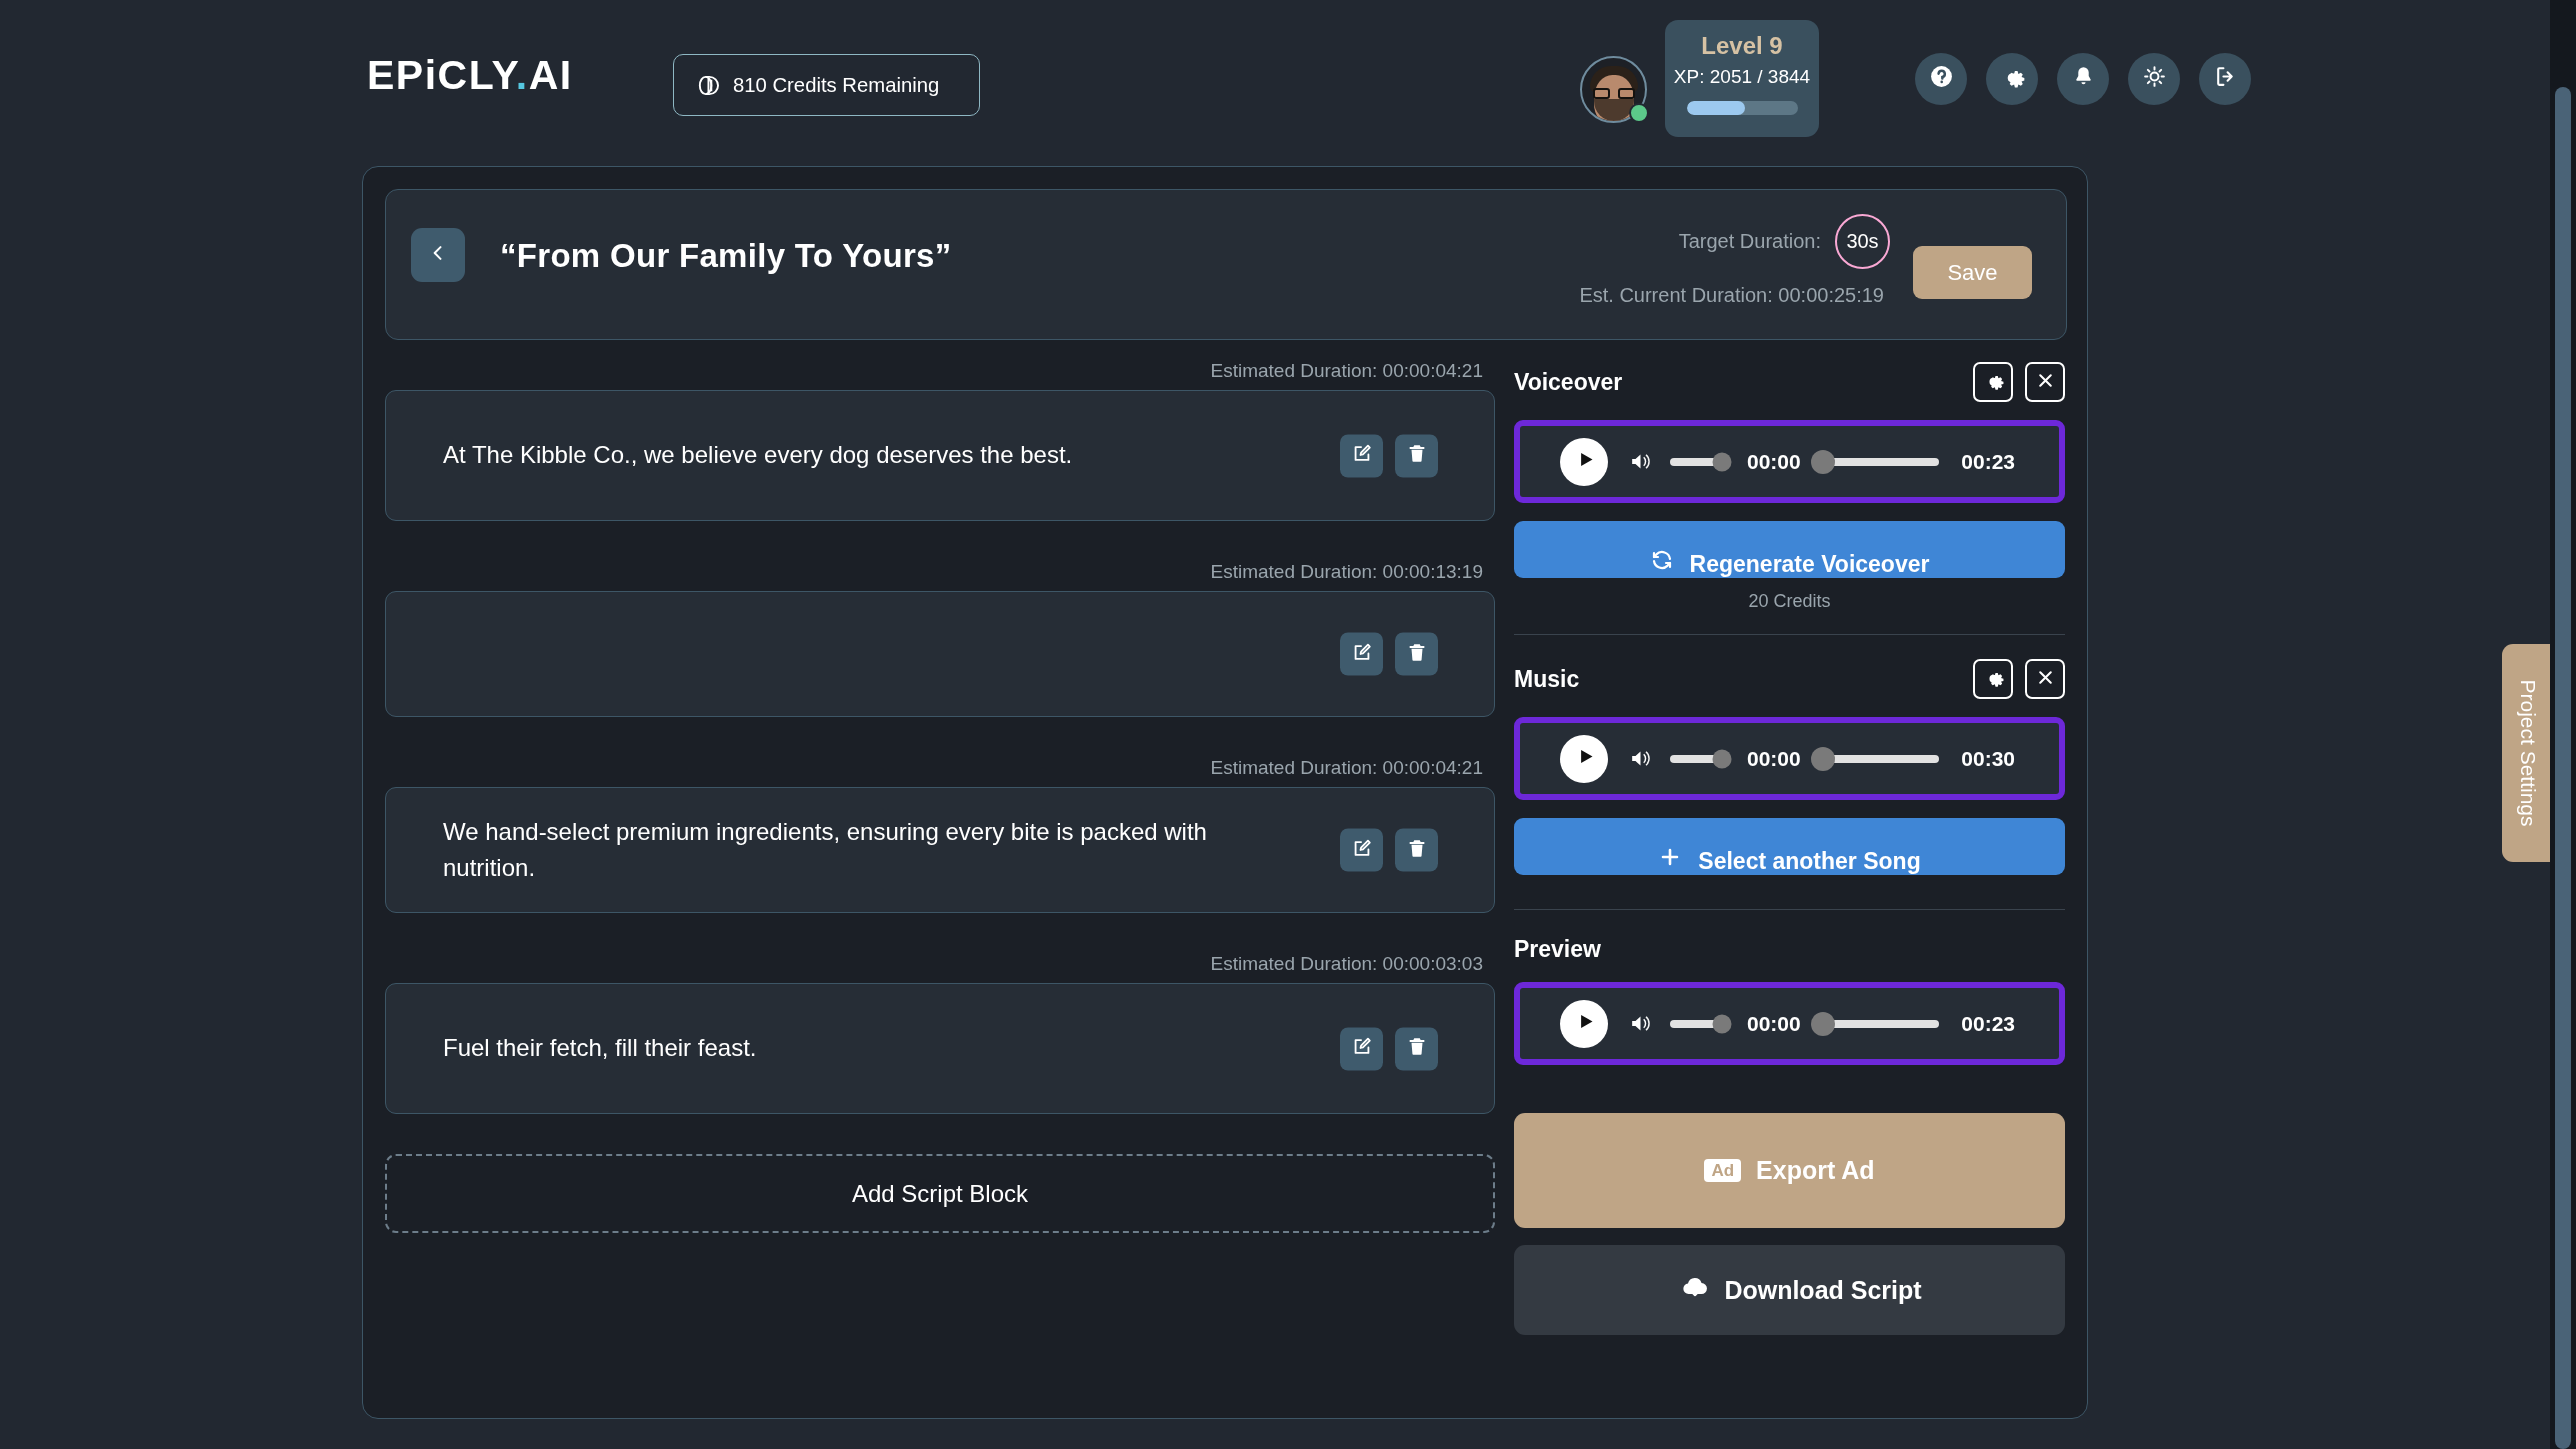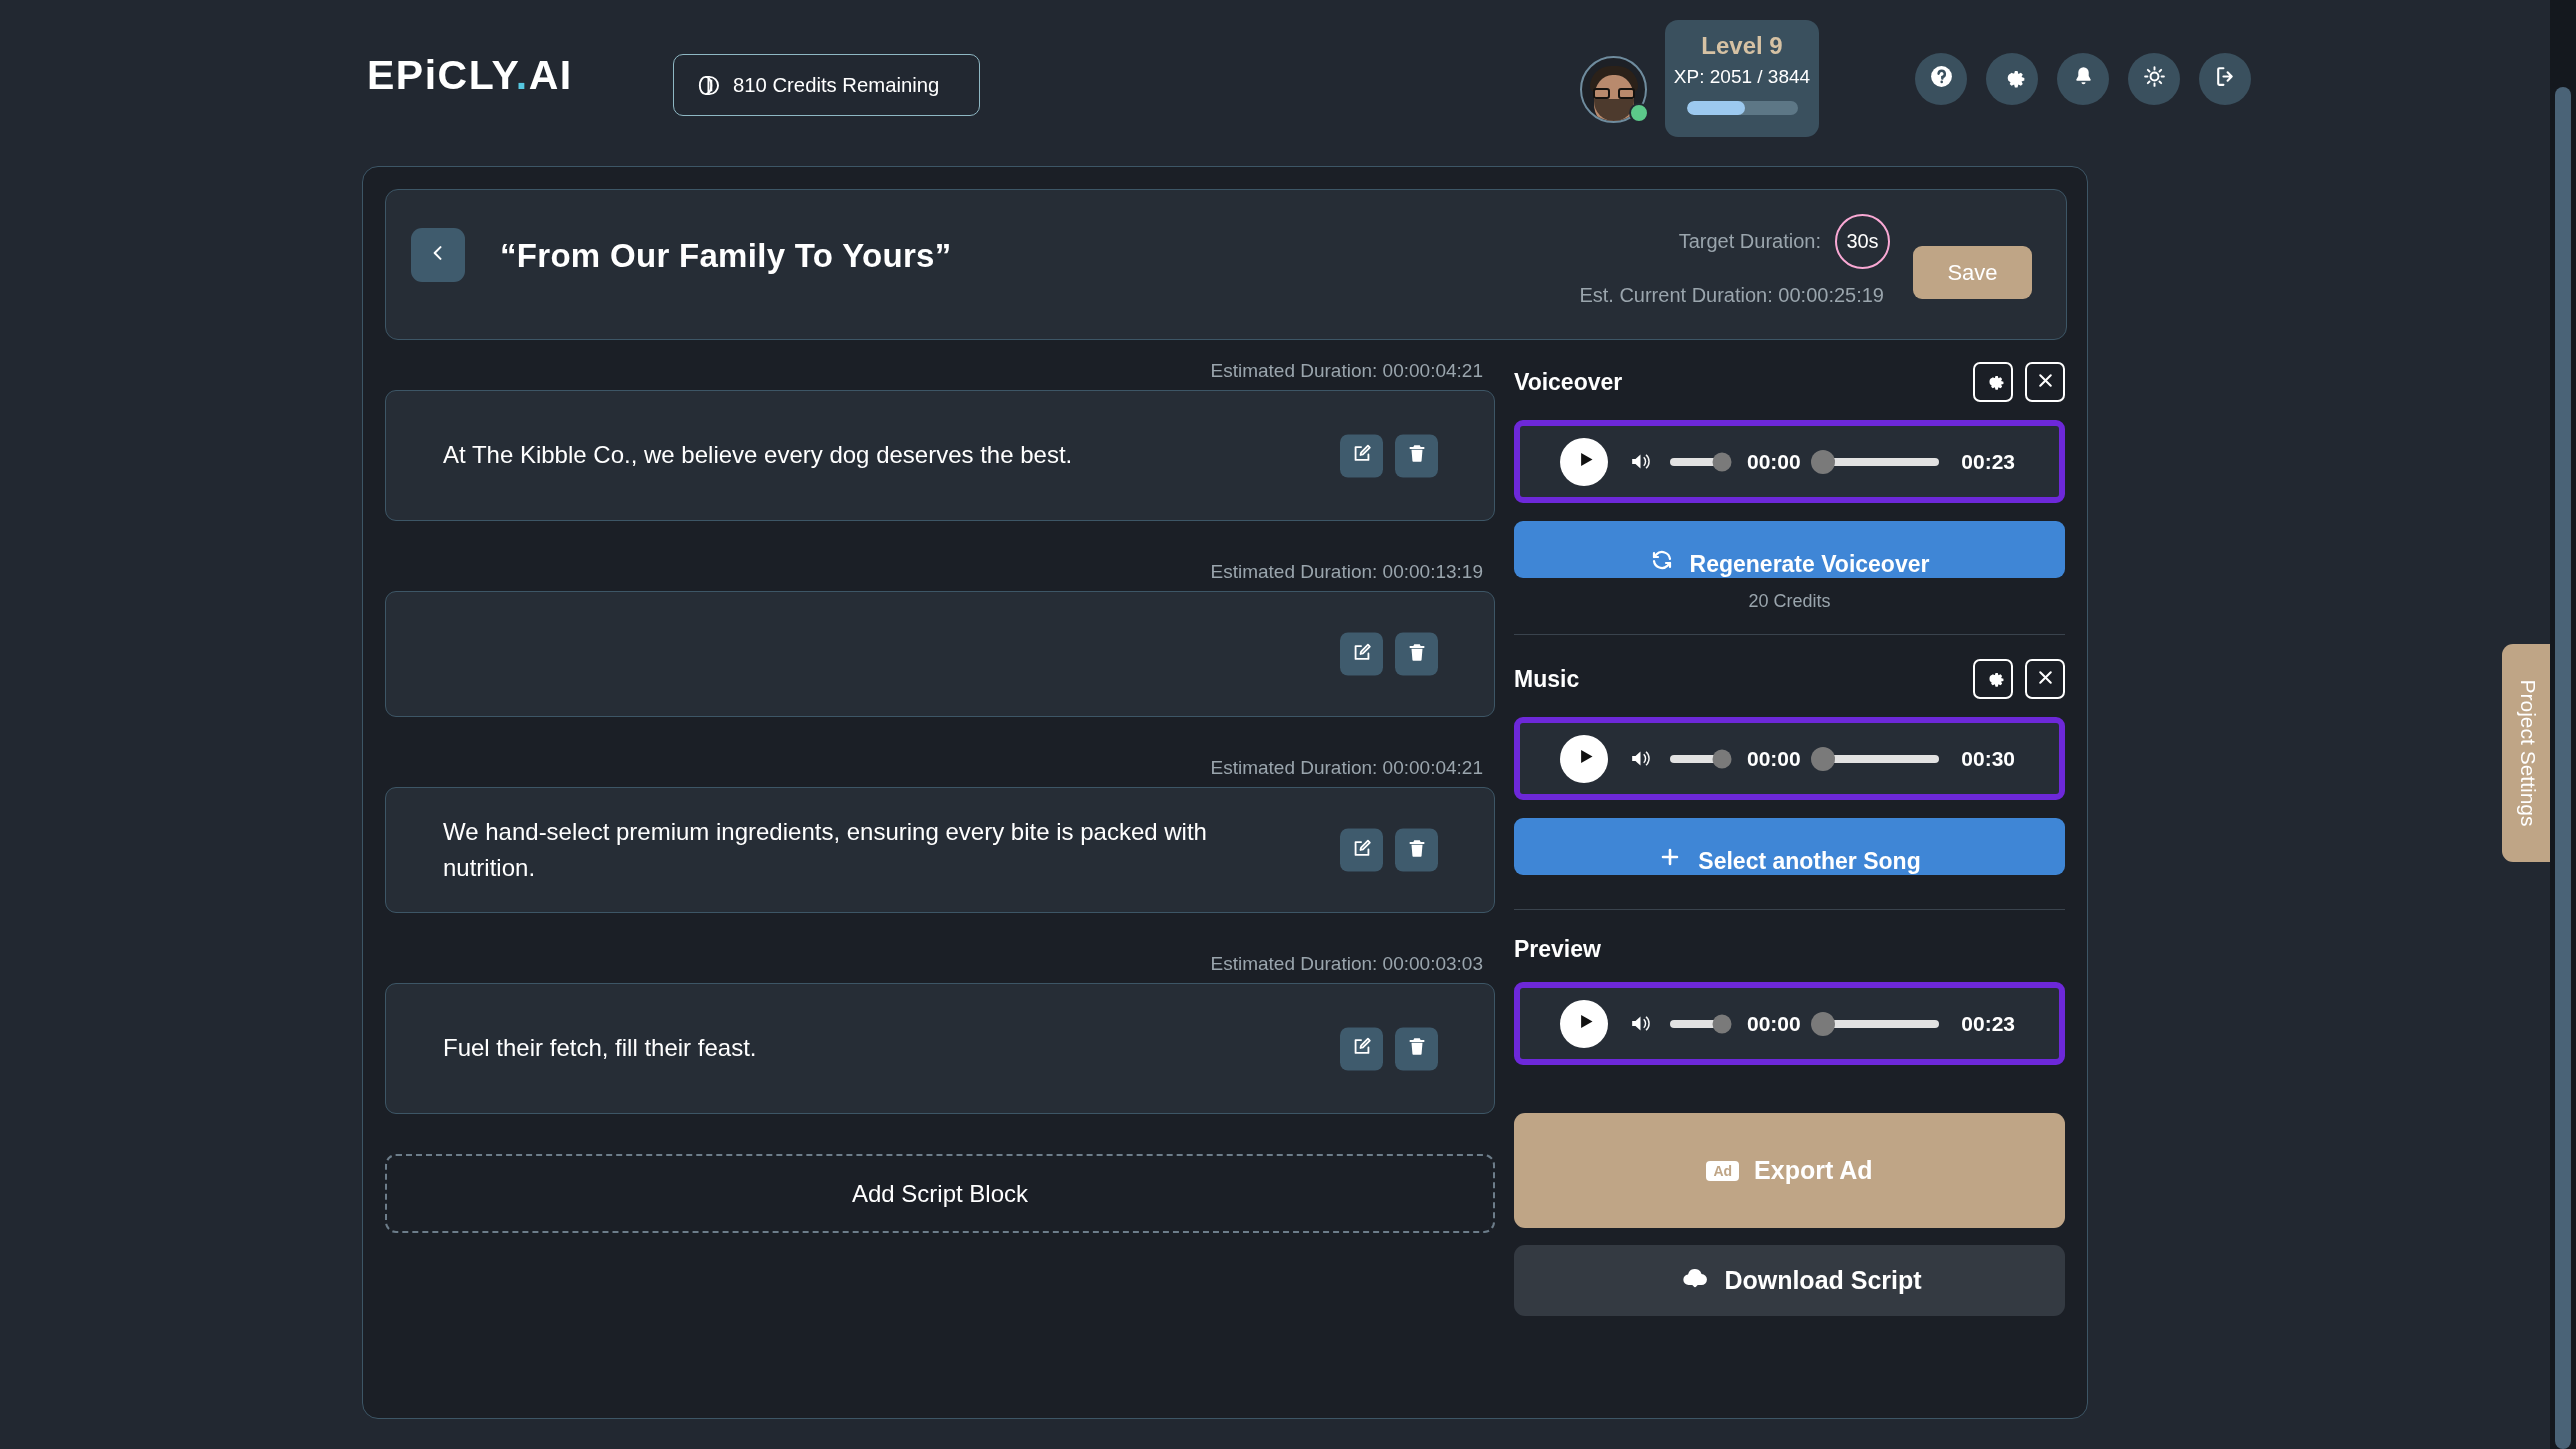--- a/index.html
+++ b/index.html
@@ -213,25 +213,25 @@
   .credits-note { text-align: center; color: #9aa5ad; font-size: 18px; margin-top: 13px; }
   .divider { height: 1px; background: #3a434d; margin: 22px 0 0 0; }
 
   .export-btn {
     height: 115px; border-radius: 11px; background: #bfa586; color: #ffffff;
     display: flex; align-items: center; justify-content: center; gap: 15px;
     font-size: 25px; font-weight: 700; border: none; width: 100%;
     font-family: "Liberation Sans", sans-serif; cursor: pointer;
   }
   .ad-badge {
-    background: #ffffff; color: #bfa586; font-size: 14px; font-weight: 700;
+    background: #ffffff; color: #bfa586; font-size: 17px; font-weight: 700;
     border-radius: 4px; padding: 3px 7px; line-height: 1;
   }
   .dl-btn {
-    height: 71px; border-radius: 11px; background: #343a42; color: #ffffff;
+    height: 90px; border-radius: 11px; background: #343a42; color: #ffffff;
     display: flex; align-items: center; justify-content: center; gap: 15px;
     font-size: 25px; font-weight: 700; margin-top: 17px; border: none; width: 100%;
     font-family: "Liberation Sans", sans-serif; cursor: pointer; padding-left: 24px;
   }
   .dl-btn svg { width: 28px; height: 28px; }
 
   
   .proj-tab {
     position: absolute; right: 22px; top: 644px;
     width: 52px; height: 218px; background: #bfa586; border-radius: 11px 0 0 11px;

